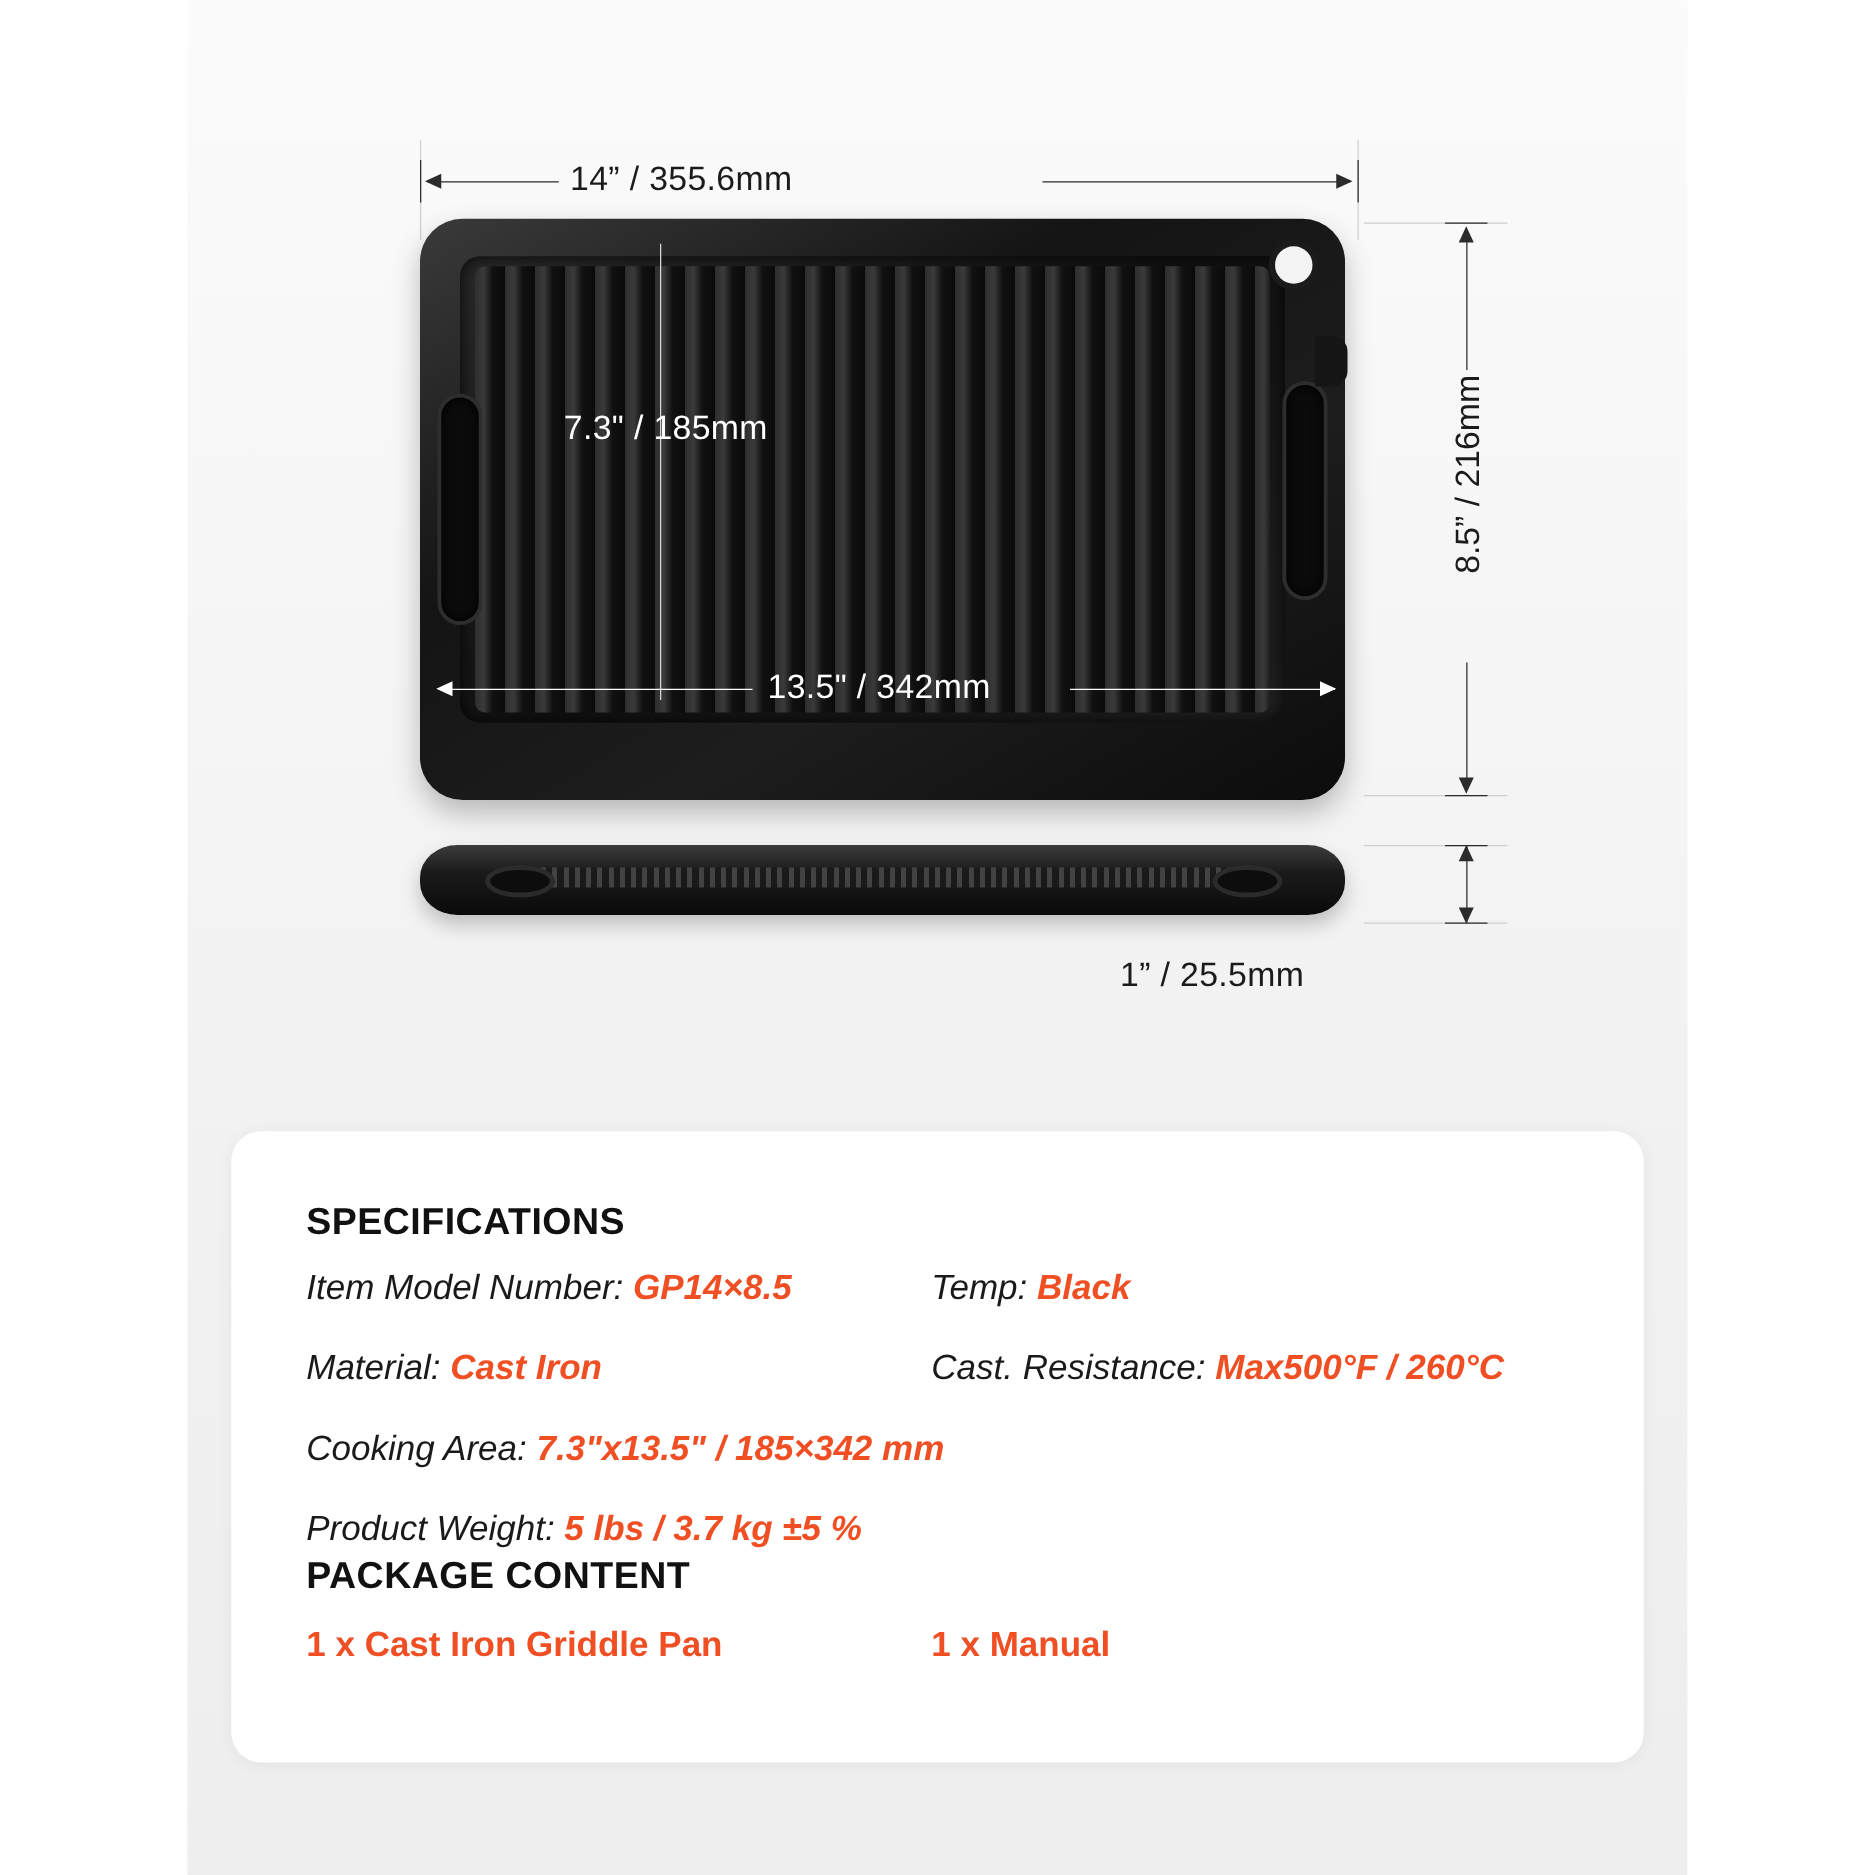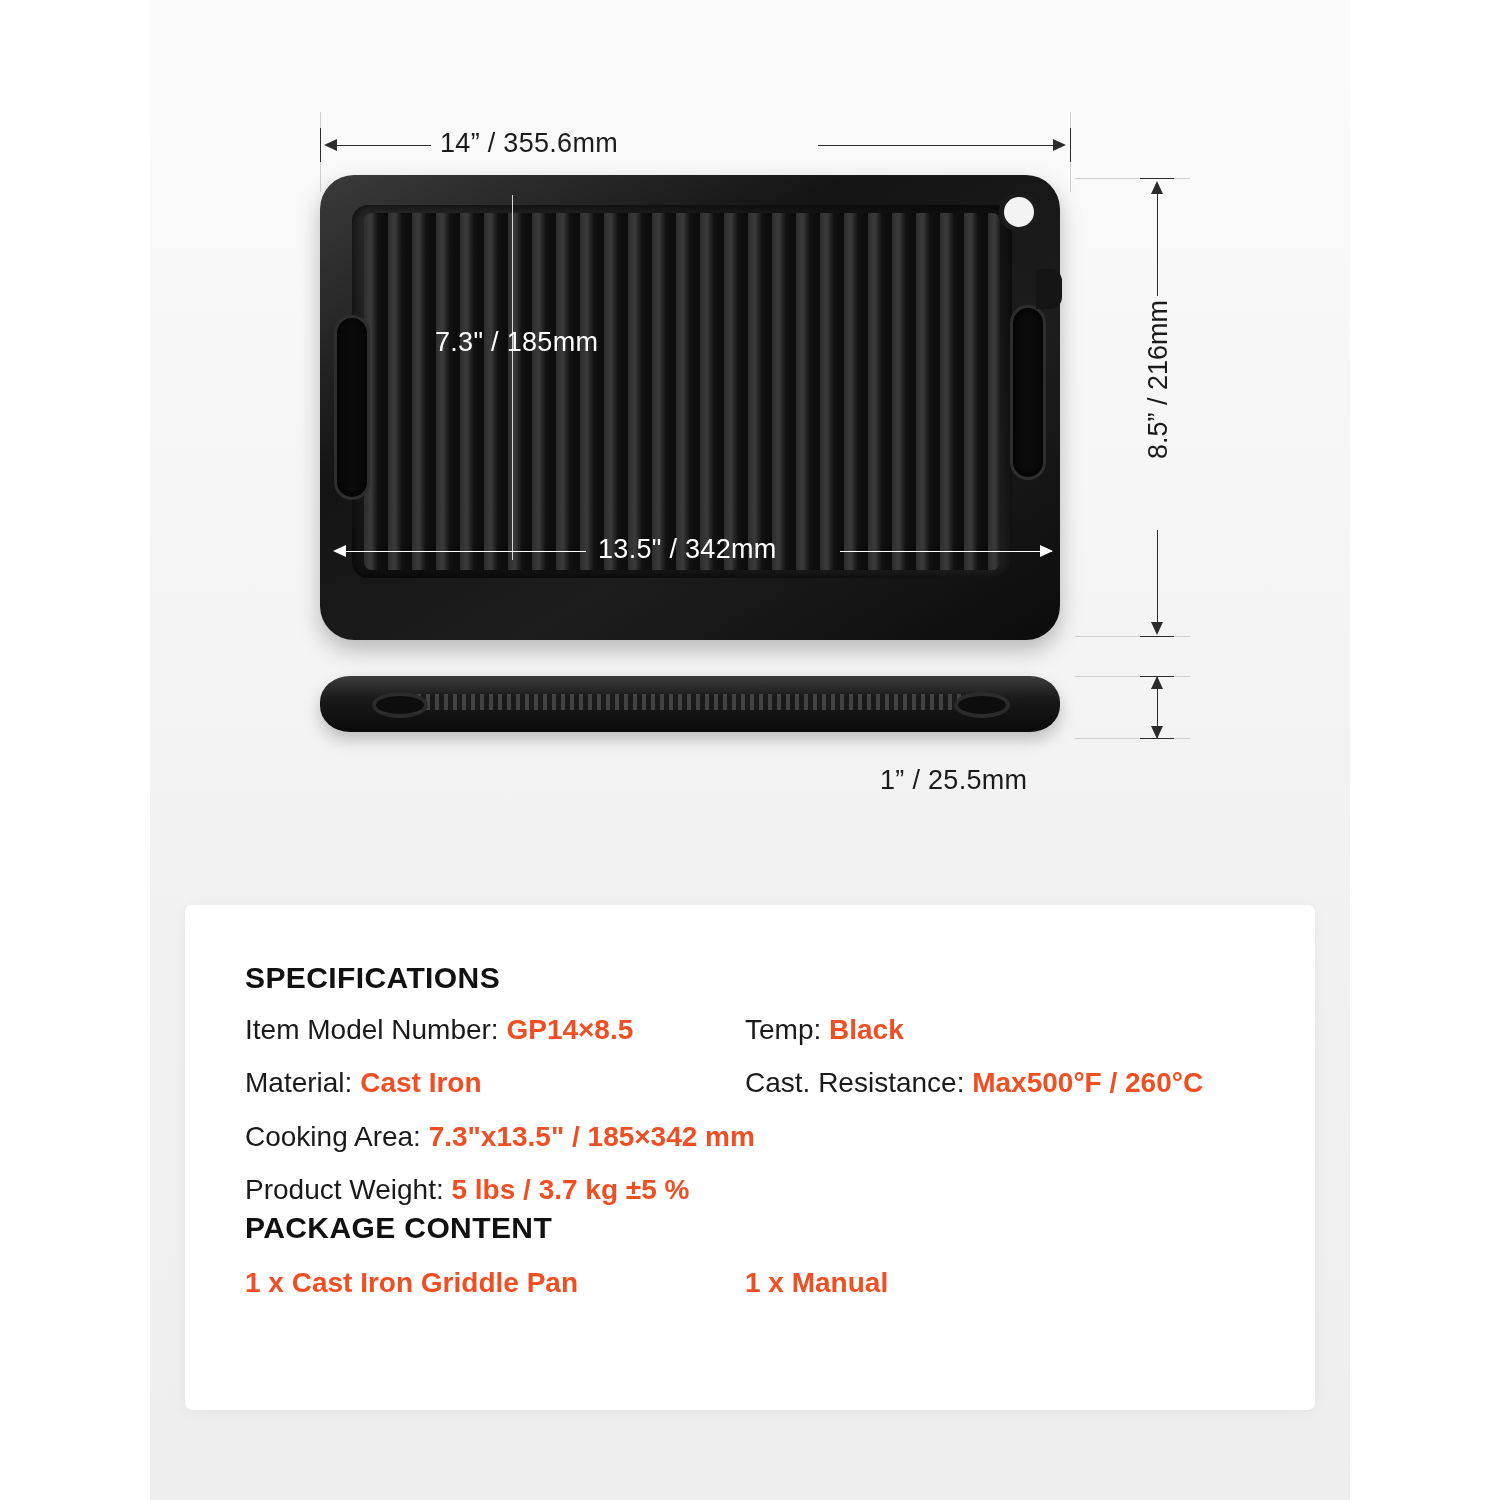--- a/index.html
+++ b/index.html
@@ -18,21 +18,21 @@
   .side-band {
     position: absolute; top: 0; bottom: 0; width: 150px;
     background: #ffffff;
   }
   .side-band.left { left: 0; }
   .side-band.right { right: 0; }
 
   
   .illustration {
     position: absolute;
-    left: 140px; top: 0; width: 1200px; height: 880px;
+    left: 156px; top: 0; width: 1200px; height: 880px;
   }
 
   
   .griddle {
     position: absolute;
     left: 180px; top: 175px;
     width: 740px; height: 465px;
     background: linear-gradient(150deg, #3a3a3a 0%, #141414 35%, #1d1d1d 65%, #0c0c0c 100%);
     border-radius: 34px;
     box-shadow: 0 10px 22px rgba(0,0,0,.25);
@@ -159,35 +159,36 @@
     font-size: 27px;
     white-space: nowrap;
   }
 
   
   .card {
     position: absolute;
     left: 185px; top: 905px;
     width: 1130px; height: 505px;
     background: #ffffff;
-    border-radius: 7px;
+    border-radius: 24px;
     box-shadow: 0 2px 14px rgba(0,0,0,.05);
   }
   .card-inner { padding: 56px 60px; }
   .section-title {
     font-size: 30px;
     font-weight: bold;
     color: #111111;
     letter-spacing: .4px;
     margin: 0 0 14px 0;
   }
   .spec-grid {
     display: grid;
     grid-template-columns: 500px auto;
-    row-gap: 12px;
+    row-gap: 23px;
+    font-style: italic;
   }
   .spec-row { font-size: 28px; color: #1a1a1a; line-height: 1.48; }
   .spec-row .val { color: #f04e23; font-weight: bold; }
   .full { grid-column: 1 / span 2; }
   .pkg-title { }
   .pkg-grid {
     display: grid;
     grid-template-columns: 500px auto;
     margin-top: 22px;
   }

